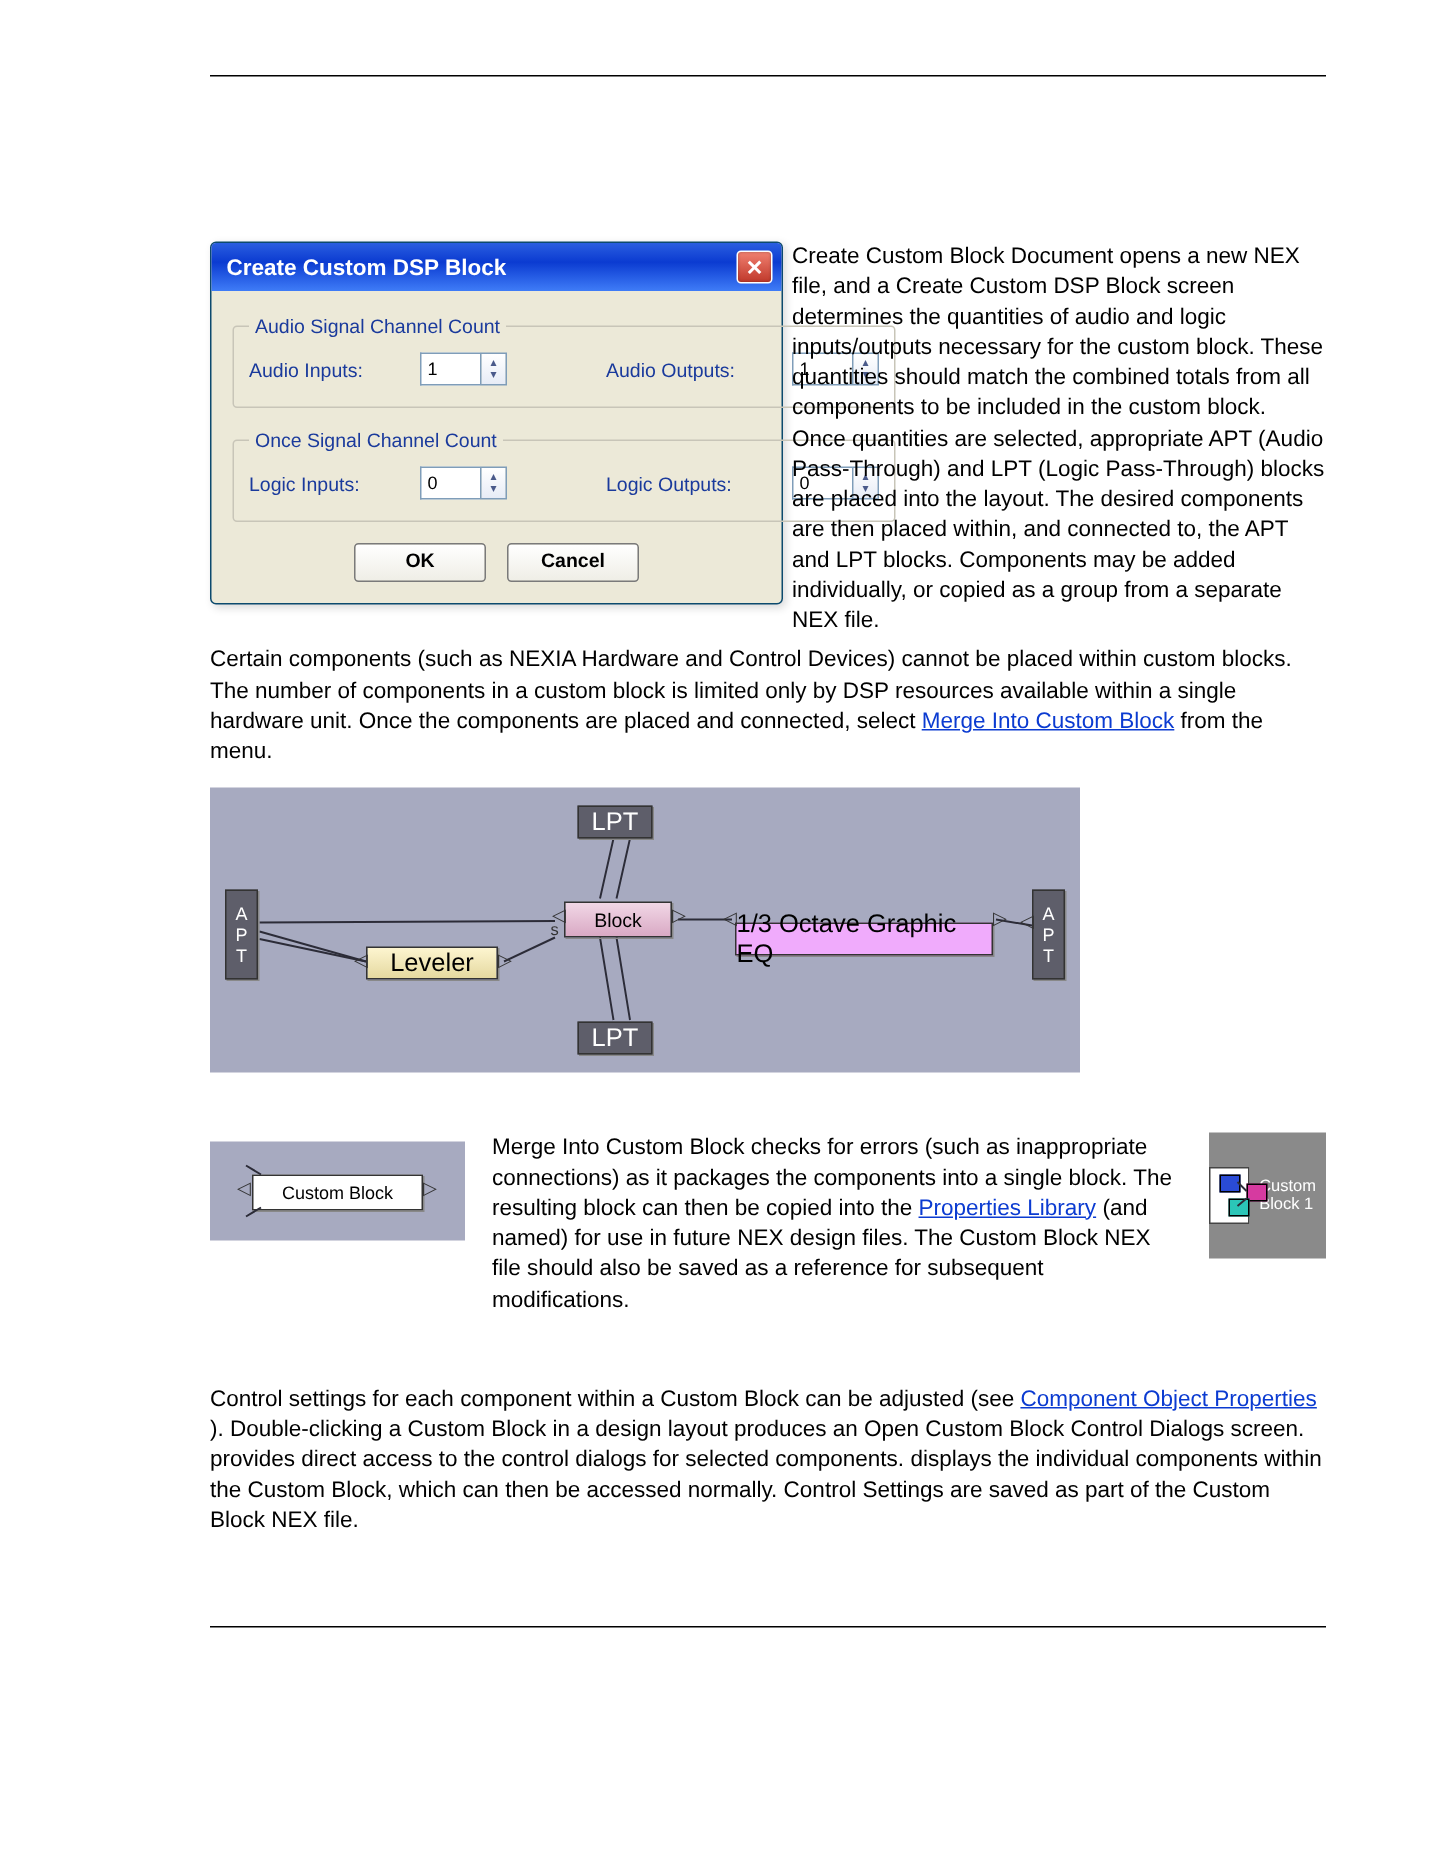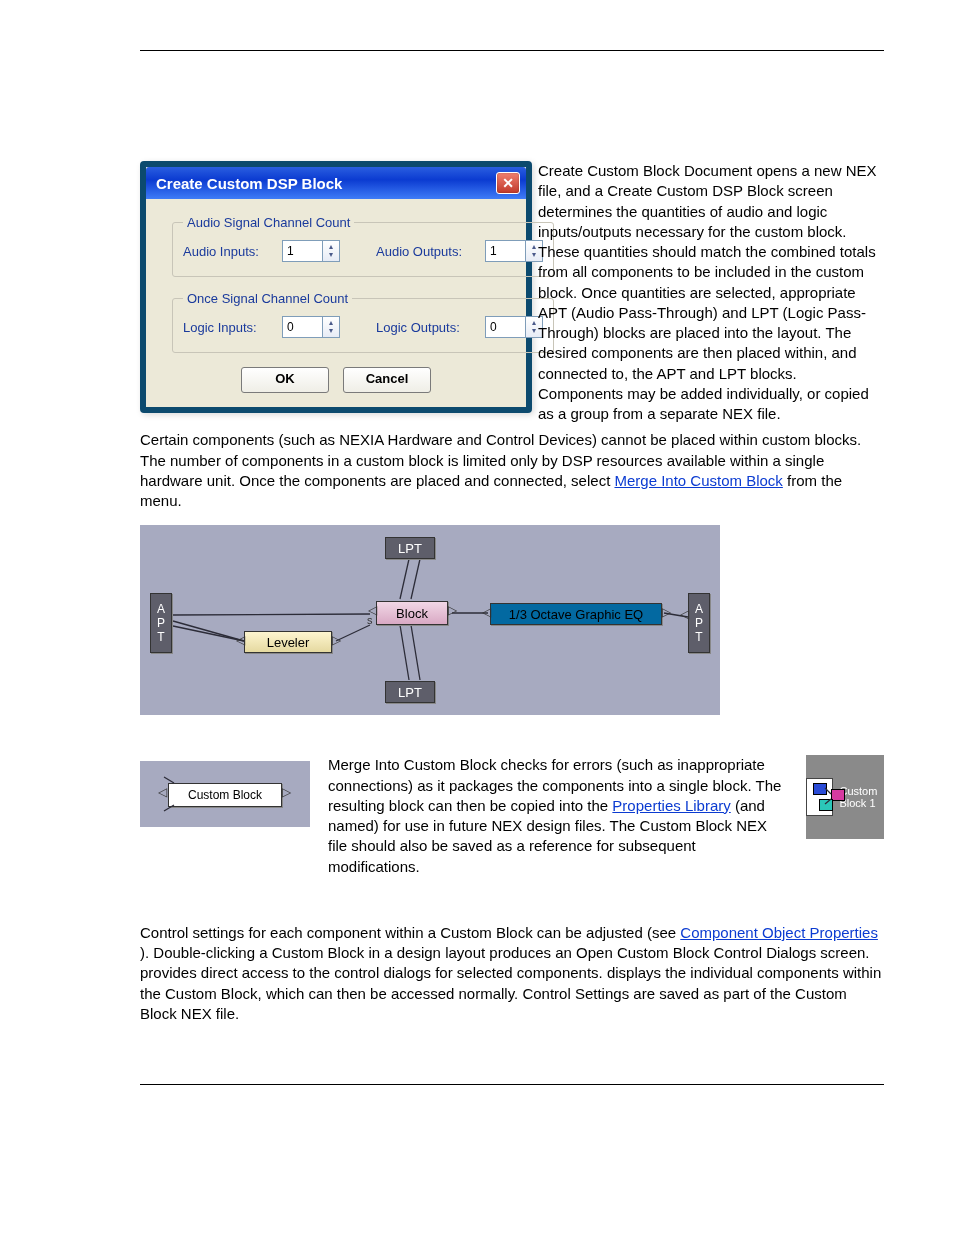--- a/index.html
+++ b/index.html
@@ -30,21 +30,21 @@
   }
   .row1 {
     display: flex;
     align-items: flex-start;
     gap: 6px;
   }
   
   .dialog {
     width: 380px;
     background: #ece9d8;
-    border: 6px solid #0c4a6e;
+    border: 1px solid #0c4a6e;
     border-radius: 4px;
     box-shadow: 2px 2px 6px rgba(0,0,0,.15);
     font-family: Tahoma, Arial, sans-serif;
     font-size: 13px;
   }
   .titlebar {
     background: linear-gradient(to bottom, #2a5ee0, #0b3bd1 40%, #3f7cf7);
     color: #fff;
     padding: 5px 6px 5px 10px;
     display: flex;
@@ -63,37 +63,37 @@
     border-radius: 3px;
     color: #fff;
     display: flex;
     align-items: center;
     justify-content: center;
     font-weight: bold;
     font-size: 14px;
     box-shadow: inset 0 0 2px rgba(0,0,0,.3);
   }
   .dlgbody {
-    padding: 10px 26px 14px;
+    padding: 10px 14px 14px;
   }
   fieldset.grp {
     border: 1px solid #c8c5b8;
     border-radius: 3px;
     margin: 6px 0 14px;
     padding: 10px 10px 14px;
   }
   fieldset.grp legend {
     color: #1a3a9c;
     font-size: 13px;
     padding: 0 4px;
   }
   .fieldrow {
     display: flex;
     align-items: center;
-    gap: 13px;
+    gap: 28px;
   }
   .fieldrow .lbl {
     color: #1a3a9c;
     min-width: 86px;
   }
   .spin {
     display: flex;
     align-items: stretch;
     height: 22px;
   }
@@ -157,21 +157,21 @@
     width: 580px;
     height: 190px;
     background: #a7aac0;
     position: relative;
     margin: 14px 0 40px;
   }
   .blk {
     position: absolute;
     border: 1px solid #333;
     background: #fff;
-    font-size: 13px;
+    font-size: 17px;
     display: flex;
     align-items: center;
     justify-content: center;
     box-shadow: 1px 1px 0 #888;
   }
   .blk.lpt {
     background: #5e5e6a;
     color: #fff;
     width: 48px;
     height: 20px;
@@ -203,23 +203,24 @@
     font-size: 13px;
   }
   .duck-s {
     position: absolute;
     left: -10px;
     bottom: -2px;
     font-size: 11px;
     color: #333;
   }
   .geq {
-    background: #0369a1;
+    background: #f0abfc;
     width: 170px;
     height: 20px;
+    margin-top: 12px;
   }
   .tri {
     position: absolute;
     font-size: 12px;
     color: #333;
     line-height: 10px;
   }
   .wire {
     stroke: #2c2c38;
     stroke-width: 1.3;

